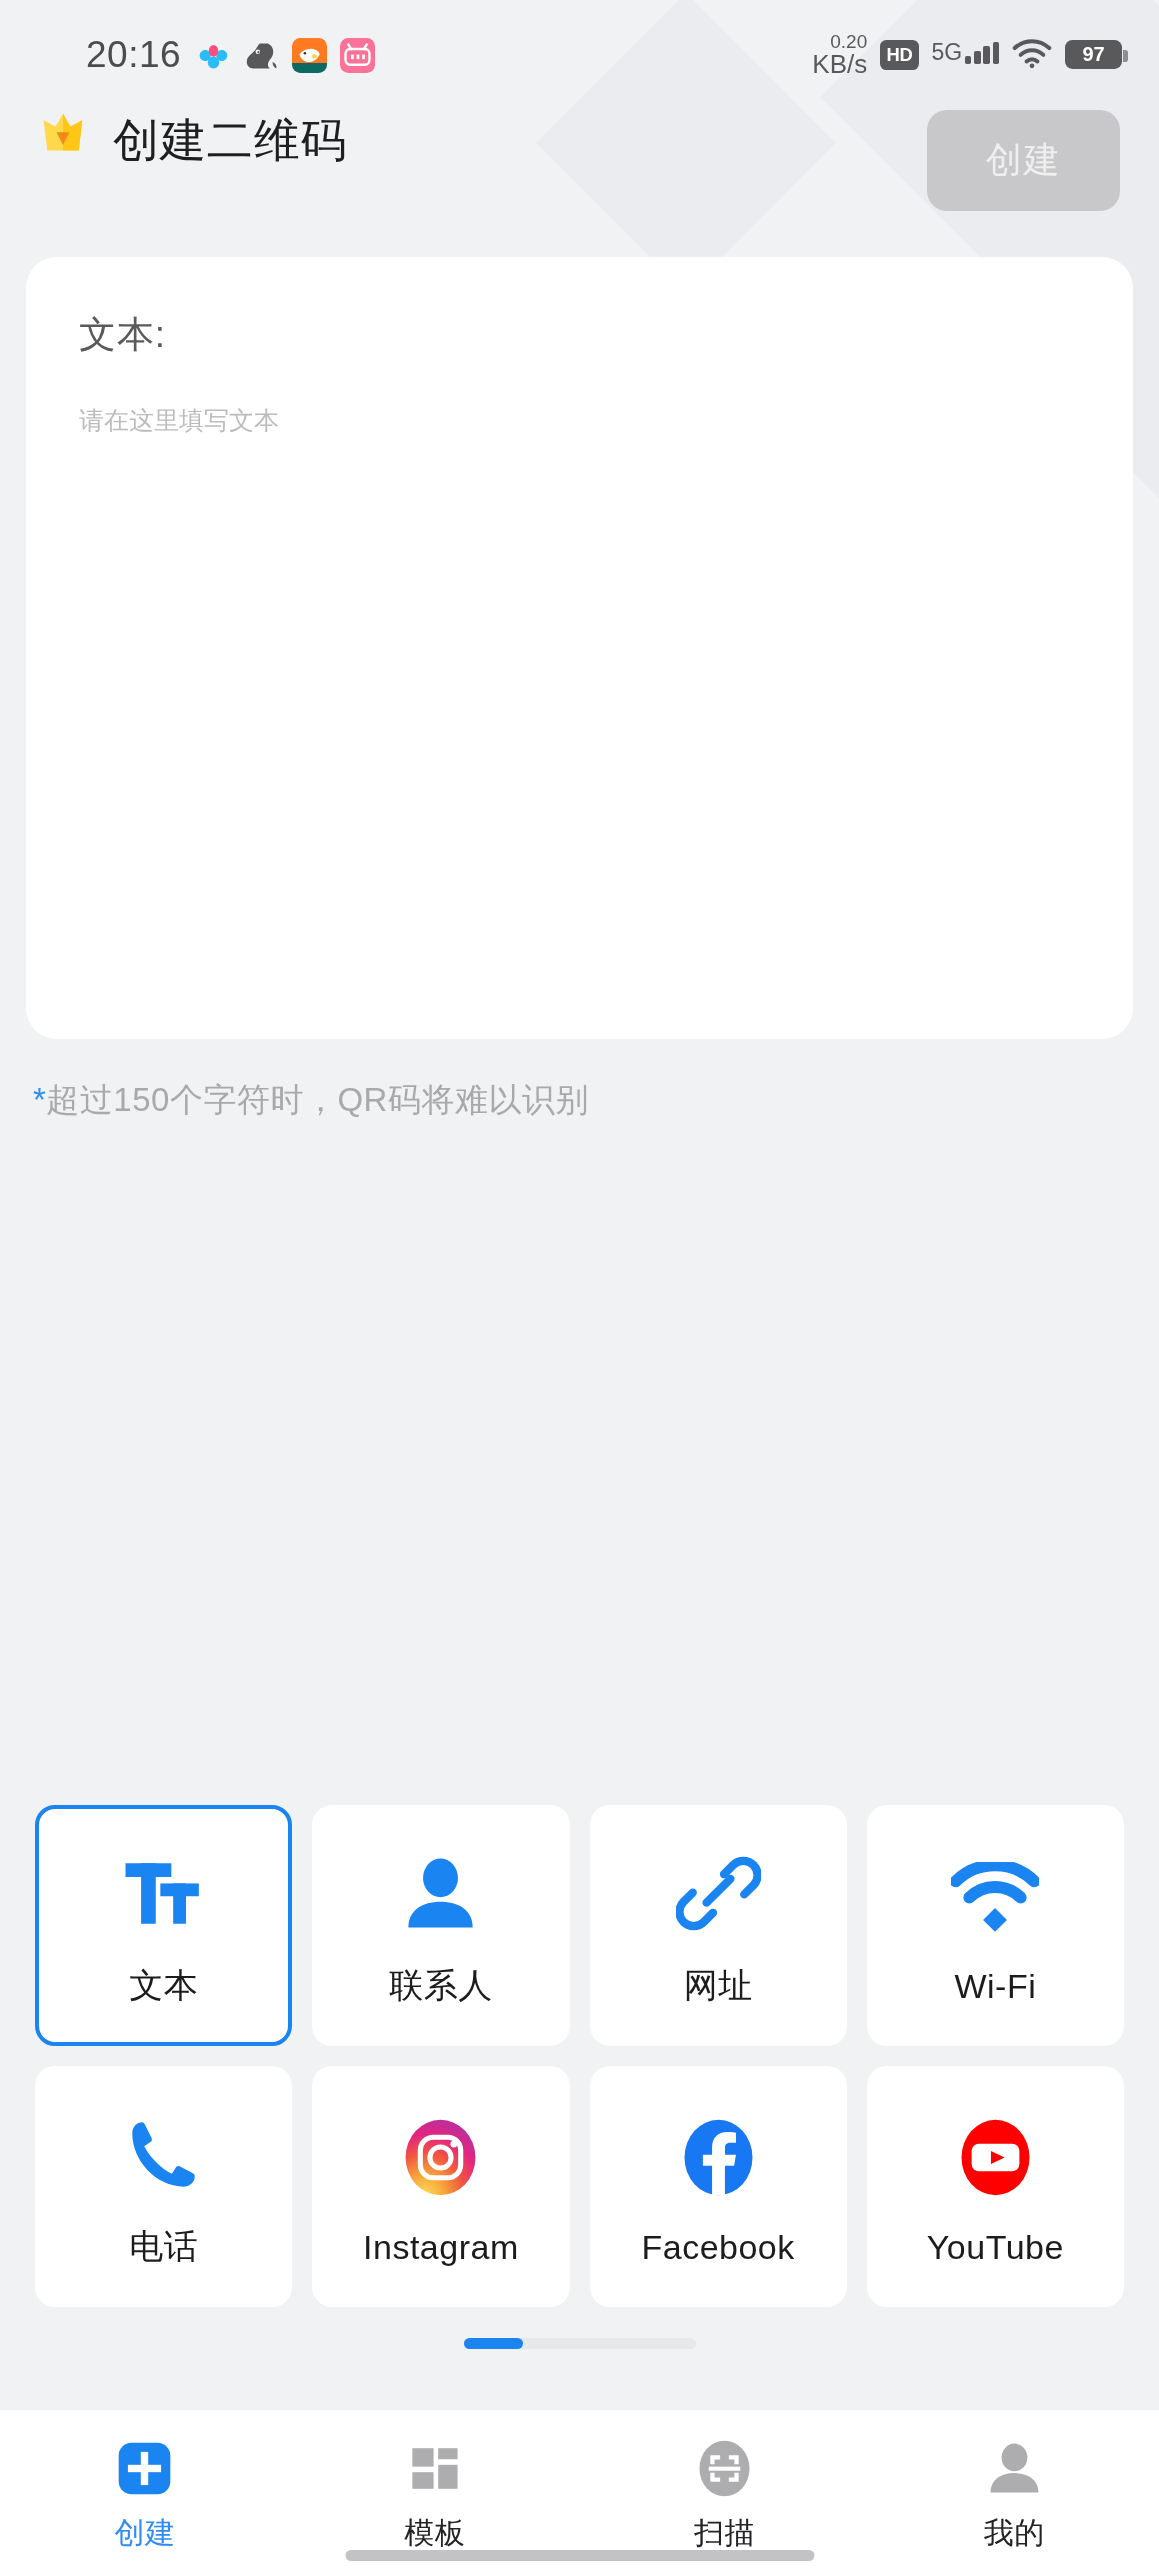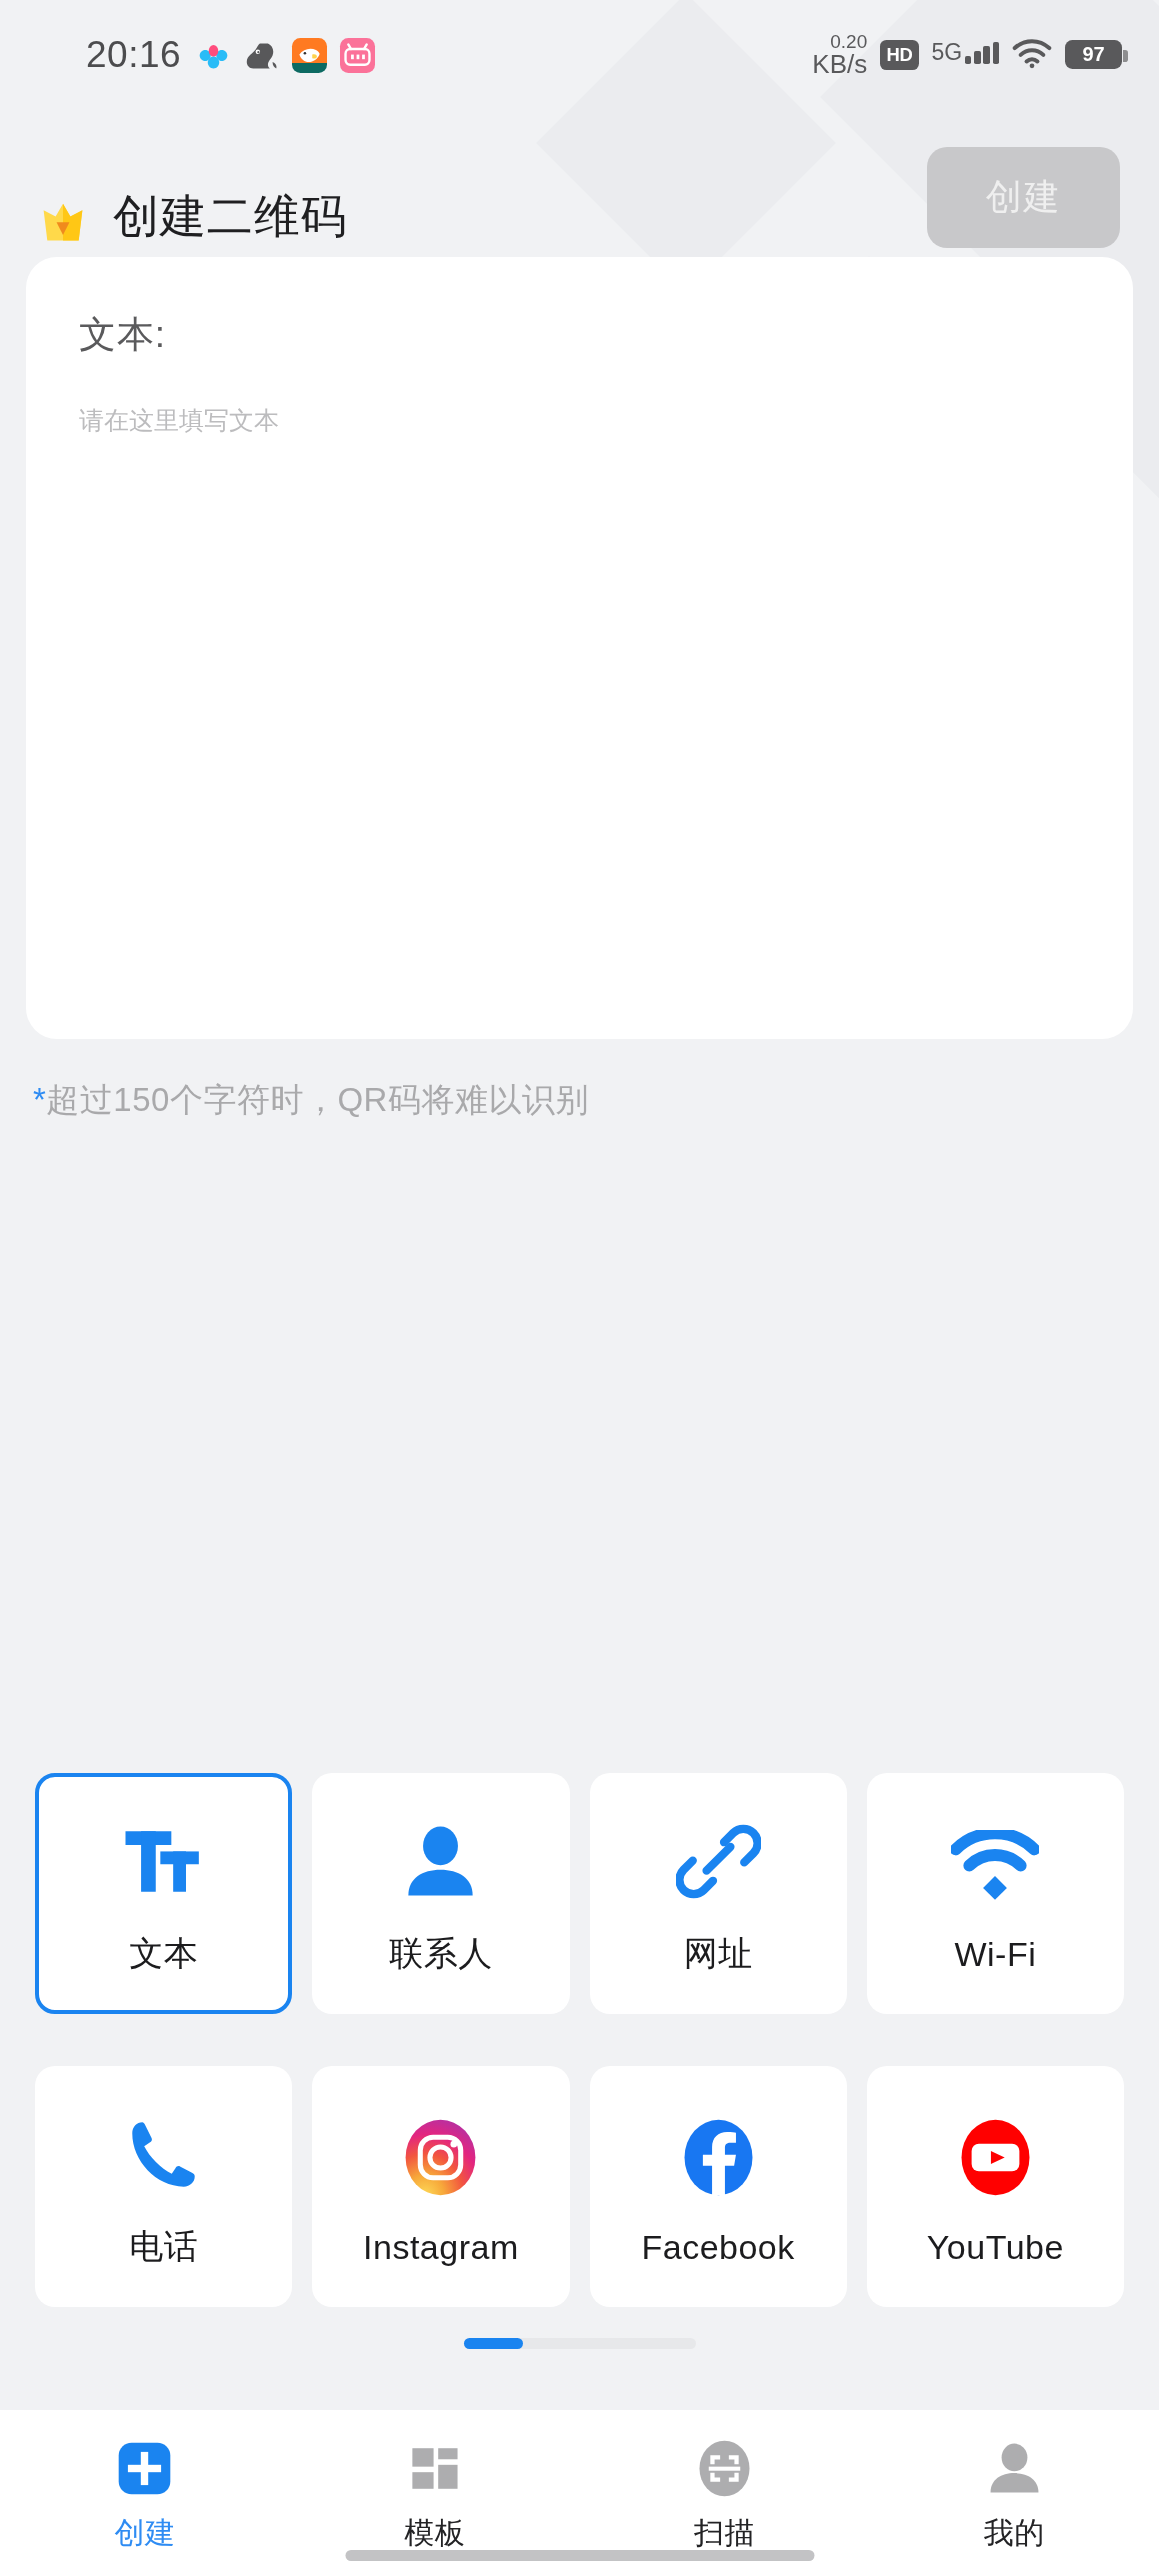--- a/index.html
+++ b/index.html
@@ -71,21 +71,21 @@
   }
   .sb-batt::after {
     content:""; position:absolute; right:-6.4px; top:9.2px;
     width:5.5px; height:12px; border-radius:0 2.8px 2.8px 0; background:#8d8d8f;
   }
 
   
   #header {
     position:relative; z-index:3;
     height:138px; flex:0 0 138px;
-    display:flex; align-items:flex-end;
+    display:flex; align-items:flex-start;
     padding:0 39px 0 37px;
   }
   #crown { width:52px; height:48px; flex:0 0 52px; margin-right:24px; }
   #page-title { font-size:46px; color:#1f1f21; font-weight:500; letter-spacing:0.9px; }
   #create-btn {
     margin-left:auto;
     width:193px; height:101px; border-radius:20px;
     background:#c8c8ca; color:#efefef;
     font-size:36px; font-family:inherit;
     display:flex; align-items:center; justify-content:center;
@@ -128,21 +128,20 @@
     display:grid; grid-template-columns:repeat(4,1fr);
     gap:20px;
     flex:0 0 auto;
   }
   .tile {
     background:#fff; border-radius:20px;
     height:241px;
     display:flex; flex-direction:column;
     align-items:center; justify-content:center;
     border:4.6px solid transparent;
-    margin-top:32px;
   }
   .tile.selected { border-color:#1a84f0; }
   .tile .ic { height:103px; display:flex; align-items:center; justify-content:center; }
   .tile .lb { margin-top:18.4px; font-size:34px; color:#1c1c1e; letter-spacing:0.5px; }
 
   
   #page-indicator {
     position:relative; z-index:3;
     margin:31px auto 0 auto;
     width:232px; height:11px; border-radius:5.5px; background:#e7e8ea;

